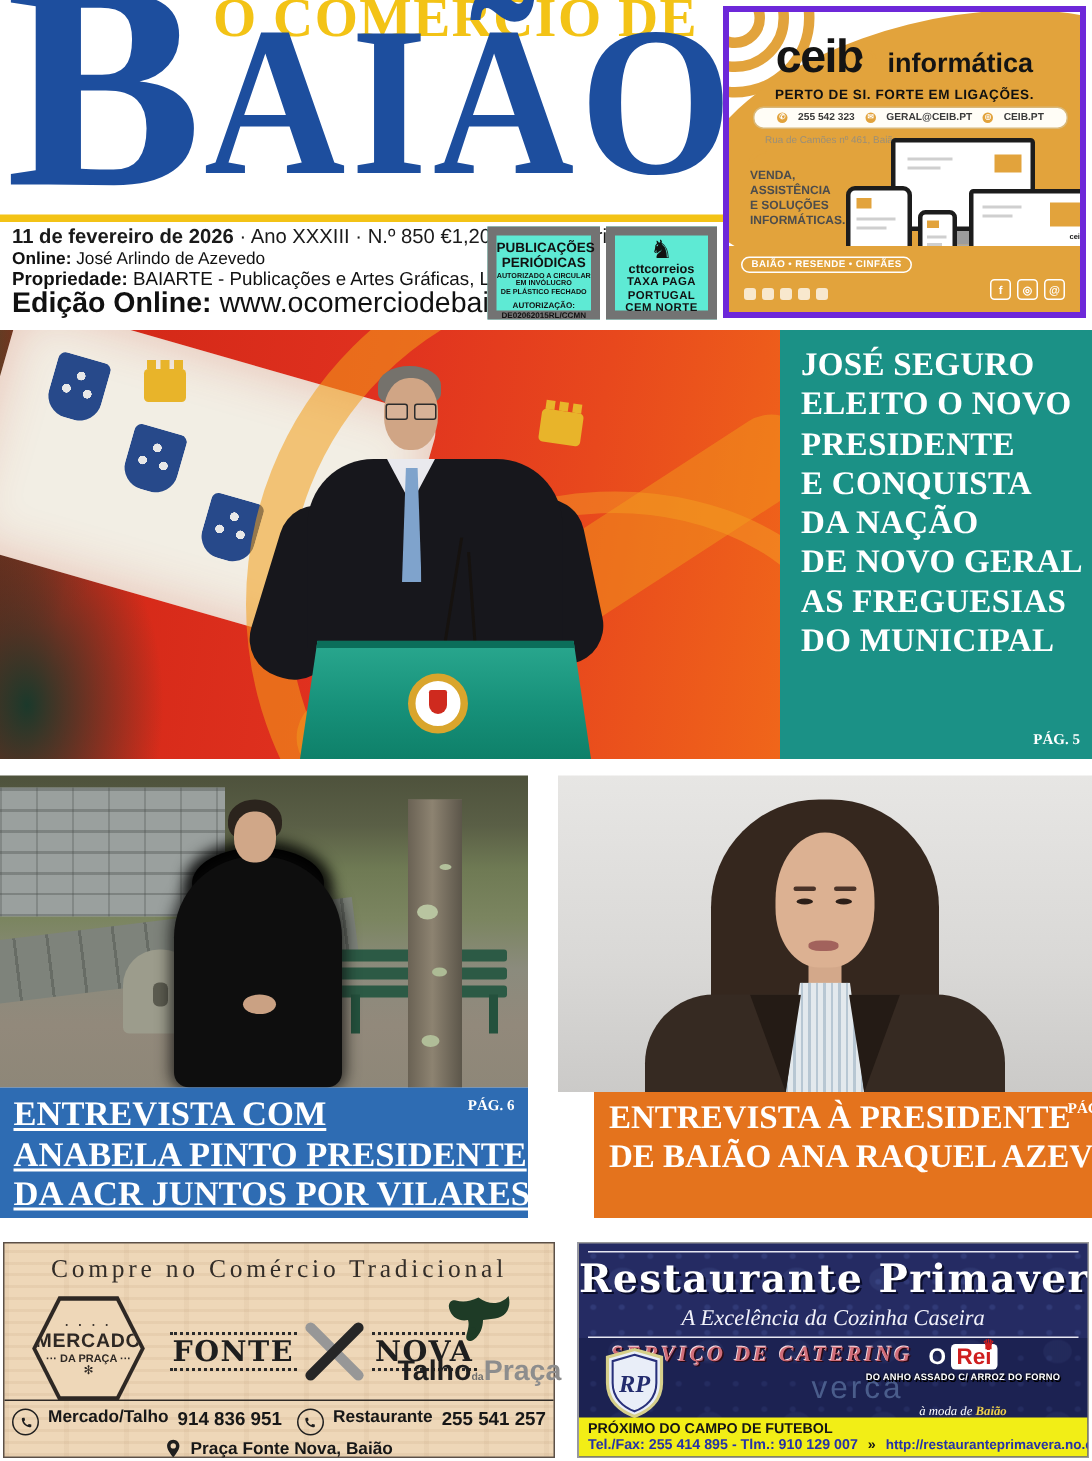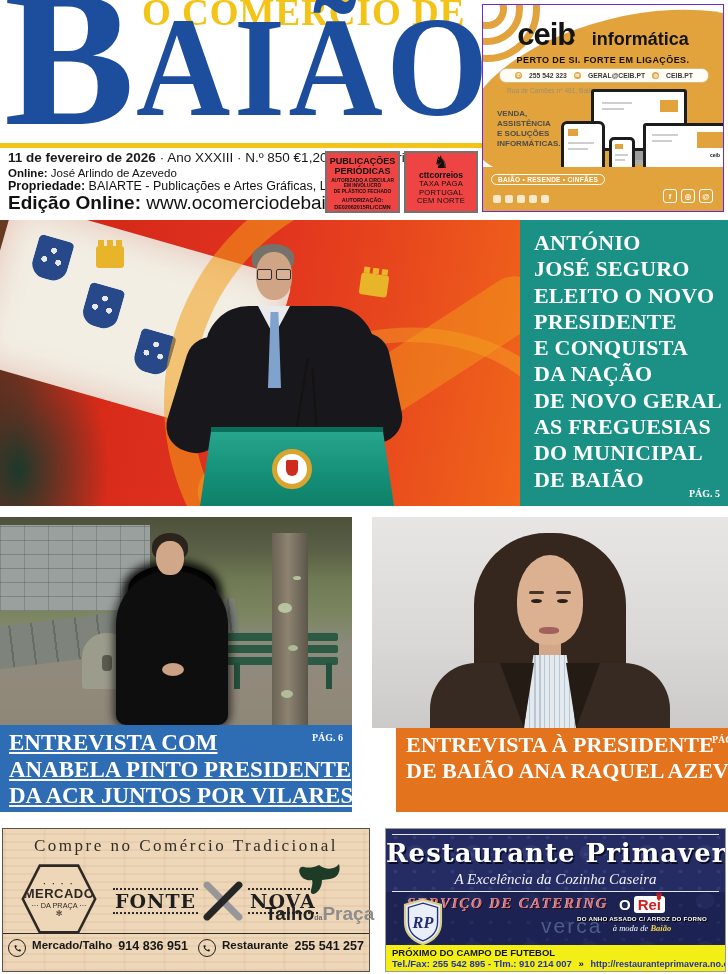--- a/index.html
+++ b/index.html
@@ -17,32 +17,32 @@
          transform:scaleX(.92);transform-origin:left top;white-space:nowrap;}
   .yellow-rule{left:0;top:143px;width:484px;height:5px;background:#f3c316;}
   .dateline{left:8px;top:150px;font-size:13.5px;color:#1a1a1a;white-space:nowrap;}
   .dateline b{font-weight:700;}
   .director{left:8px;top:167px;font-size:11.5px;}
   .propline{left:8px;top:179px;font-size:12.5px;}
   .online{left:8px;top:192px;font-size:19px;font-weight:700;}
   .online .url{font-weight:400;}
 
   
-  .stamp{border:2px solid #737373;background:#ef4444;text-align:center;box-sizing:border-box;}
+  .stamp{border:6px solid #737373;background:#5eead4;text-align:center;box-sizing:border-box;}
   .stamp1{left:325px;top:151px;width:75px;height:62px;padding-top:3px;}
   .s-big{font-size:9px;font-weight:700;line-height:10px;}
   .s-tiny{font-size:4.8px;font-weight:700;line-height:5.4px;}
   .s-med{font-size:5.4px;font-weight:700;line-height:6.4px;}
   .stamp2{left:404px;top:151px;width:74px;height:62px;padding-top:1px;}
   .knight{font-size:17px;line-height:17px;}
   .ctt-brand{font-size:8.5px;font-weight:700;line-height:9px;}
-  .ctt-line{font-size:7.6px;font-weight:400;line-height:8.6px;letter-spacing:.3px;}
-
-  
-  .ceib{left:482px;top:4px;width:242px;height:208px;border:1px solid #6d28d9;background:#fff;
+  .ctt-line{font-size:7.6px;font-weight:700;line-height:8.6px;letter-spacing:.3px;}
+
+  
+  .ceib{left:482px;top:4px;width:242px;height:208px;border:4px solid #6d28d9;background:#fff;
         overflow:hidden;box-sizing:border-box;}
   .ceib .ring{position:absolute;border-radius:50%;border:7px solid #e2a33c;}
   .r1{width:26px;height:26px;left:-16px;top:-16px;}
   .r2{width:58px;height:58px;left:-32px;top:-32px;}
   .r3{width:92px;height:92px;left:-49px;top:-49px;}
   .gold-hill{position:absolute;bottom:34px;right:-70px;width:330px;height:160px;background:#e2a33c;
         border-radius:50%;transform:rotate(-14deg);}
   .gold-band{position:absolute;left:0;right:0;bottom:0;height:44px;background:#e2a33c;}
   .ceib-logo-row{position:absolute;left:0;top:12px;width:100%;text-align:center;white-space:nowrap;}
   .ceib-logo{font-size:31px;font-weight:900;color:#141414;letter-spacing:-1px;}
@@ -185,21 +185,21 @@
      background-image:repeating-linear-gradient(0deg,rgba(165,125,85,.10) 0 2px,transparent 2px 8px),
                       repeating-linear-gradient(90deg,rgba(150,110,70,.06) 0 3px,transparent 3px 40px);}
   .wood-title{position:absolute;left:0;top:7px;width:100%;text-align:center;font-family:"Liberation Serif",serif;
      font-size:17px;color:#332d28;letter-spacing:2.5px;white-space:nowrap;}
   .hex{position:absolute;left:16px;top:33px;width:80px;height:74px;
      clip-path:polygon(25% 3%,75% 3%,97% 50%,75% 97%,25% 97%,3% 50%);background:#2e2824;}
   .hex-in{position:absolute;inset:3px;clip-path:polygon(25% 3%,75% 3%,97% 50%,75% 97%,25% 97%,3% 50%);
      background:#eed7b8;display:flex;flex-direction:column;align-items:center;justify-content:center;color:#2e2824;}
   .hex-dots{font-size:8px;line-height:7px;letter-spacing:2px;font-weight:700;}
   .hex-l1{font-size:13px;font-weight:900;letter-spacing:.5px;line-height:14px;}
-  .hex-l2{font-size:7.3px;font-weight:400;line-height:9px;white-space:nowrap;}
+  .hex-l2{font-size:7.3px;font-weight:700;line-height:9px;white-space:nowrap;}
   .hex-mark{font-size:8px;line-height:8px;}
   .fn{position:absolute;left:110px;top:52px;display:flex;align-items:center;}
   .fn-word{font-family:"DejaVu Serif",serif;font-weight:700;font-size:19px;letter-spacing:1px;color:#1e1e1e;
      border-top:2px dotted #2b2b2b;border-bottom:2px dotted #2b2b2b;padding:0 2px;}
   .fn-x{width:46px;height:40px;position:relative;margin:0 2px;}
   .fn-x::before{content:"";position:absolute;left:50%;top:50%;width:52px;height:7px;border-radius:4px;background:#979797;
      transform:translate(-50%,-50%) rotate(45deg);}
   .fn-x::after{content:"";position:absolute;left:50%;top:50%;width:52px;height:7px;border-radius:4px;background:#262626;
      transform:translate(-50%,-50%) rotate(-45deg);}
   .talho{position:absolute;left:262px;top:34px;width:100px;text-align:center;}
@@ -233,21 +233,21 @@
      text-shadow:1px 1px 0 #2c0a14,-0.5px -0.5px 0 #f8dfe4;white-space:nowrap;}
   .watermark{position:absolute;left:155px;top:22px;font-size:21px;font-weight:400;color:rgba(150,190,235,.38);letter-spacing:2px;}
   .rp-shield{position:absolute;left:14px;top:6px;}
   .rei{position:absolute;right:8px;top:2px;width:150px;text-align:center;}
   .rei-row{display:flex;align-items:center;justify-content:center;gap:3px;height:20px;}
   .rei-o{font-size:15px;font-weight:900;color:#fff;}
   .rei-box{position:relative;background:#fff;border-radius:3px;padding:0 4px;font-size:15px;font-weight:900;color:#cf1f1f;line-height:17px;}
   .rei-crown{position:absolute;right:2px;top:-8px;font-size:9px;color:#cf1f1f;}
   .rei-line{margin-top:1px;font-size:6.2px;font-weight:900;color:#fff;letter-spacing:.2px;
      text-shadow:0 0 2px #000,1px 1px 0 #000;white-space:nowrap;}
-  .rei-script{margin-top:1px;font-family:"Liberation Serif",serif;font-style:italic;font-size:8.5px;color:#fff;}
+  .rei-script{margin-top:13px;font-family:"Liberation Serif",serif;font-style:italic;font-size:8.5px;color:#fff;}
   .rei-script b{color:#f0d24a;}
   .yellow-strip{position:absolute;left:0;right:0;bottom:0;height:26px;background:#f2ee16;padding:2px 6px;box-sizing:border-box;}
   .ys1{font-size:9.5px;font-weight:800;color:#141414;line-height:11px;}
   .ys2{font-size:9.5px;font-weight:800;color:#2531a8;line-height:11px;white-space:nowrap;}
   .ys2 .sep{color:#141414;margin:0 4px;}
   .ys2 .url{font-size:9px;}
 </style>
 </head>
 <body>
 
@@ -391,30 +391,28 @@
     <div class="mic mic1"></div>
     <div class="mic mic2"></div>
     <div class="podium">
       <div class="emblem">
           <i></i>
         </div>
     </div>
   </div>
 
   <div class="abs headline">
-    <div class="hl">ANTÓNIO</div>
     <div class="hl">JOSÉ SEGURO</div>
     <div class="hl">ELEITO O NOVO</div>
     <div class="hl">PRESIDENTE</div>
     <div class="hl">E CONQUISTA</div>
     <div class="hl">DA NAÇÃO</div>
     <div class="hl">DE NOVO GERAL</div>
     <div class="hl">AS FREGUESIAS</div>
     <div class="hl">DO MUNICIPAL</div>
-    <div class="hl">DE BAIÃO</div>
     <div class="pag pag-main">PÁG. 5</div>
   </div>
 
   <div class="abs photo-left">
     <div class="wall"></div>
     <div class="stone-band"></div>
     <div class="fountain"></div>
     <div class="bench">
         <i class="b1"></i>
         <i class="b2"></i>
@@ -500,20 +498,26 @@
         <span class="ph-ic">
           <svg width="9" height="9" viewBox="0 0 16 16">
               <path d="M4 2 C3 2 2.6 3 2.8 4.4 C3.6 9 7 12.4 11.6 13.2 C13 13.4 14 13 14 12 L14 10 L11 9.4 L9.8 10.8 C7.6 9.8 6.2 8.4 5.2 6.2 L6.6 5 L6 2 Z" fill="#1f1f1f"></path>
             </svg>
         </span>
         <span class="ph-label">Restaurante</span>
         <span class="ph-num">255 541 257</span>
       </div>
     </div>
 
+    <div class="addr-row">
+      <svg width="11" height="14" viewBox="0 0 16 20">
+        <path d="M8 1 C4.7 1 2 3.7 2 7 C2 11.4 8 18 8 18 C8 18 14 11.4 14 7 C14 3.7 11.3 1 8 1 Z M8 9.6 A2.6 2.6 0 1 1 8 4.4 A2.6 2.6 0 1 1 8 9.6 Z" fill="#1f1f1f" fill-rule="evenodd"></path>
+      </svg>
+      <span class="addr-text">Praça Fonte Nova, Baião</span>
+    </div>
   </div>
 
   <div class="abs ad-navy">
     <div class="nav-line nl1"></div>
     <div class="prim-title">Restaurante Primavera</div>
     <div class="prim-sub">A Excelência da Cozinha Caseira</div>
     <div class="nav-line nl2"></div>
 
     <div class="mid-band">
       <div class="watermark">verca</div>
@@ -539,20 +543,20 @@
         <div class="rei-script">
           <span>à moda de</span>
           <b>Baião</b>
         </div>
       </div>
     </div>
 
     <div class="yellow-strip">
       <div class="ys1">PRÓXIMO DO CAMPO DE FUTEBOL</div>
       <div class="ys2">
-        <span>Tel./Fax: 255 542 895 - Tlm.: 910 214 007</span>
+        <span>Tel./Fax: 255 414 895 - Tlm.: 910 129 007</span>
         <span class="sep">»</span>
         <span class="url">http://restauranteprimavera.no.comunidades.net</span>
       </div>
     </div>
   </div>
 
 </div>
 
 </body></html>

